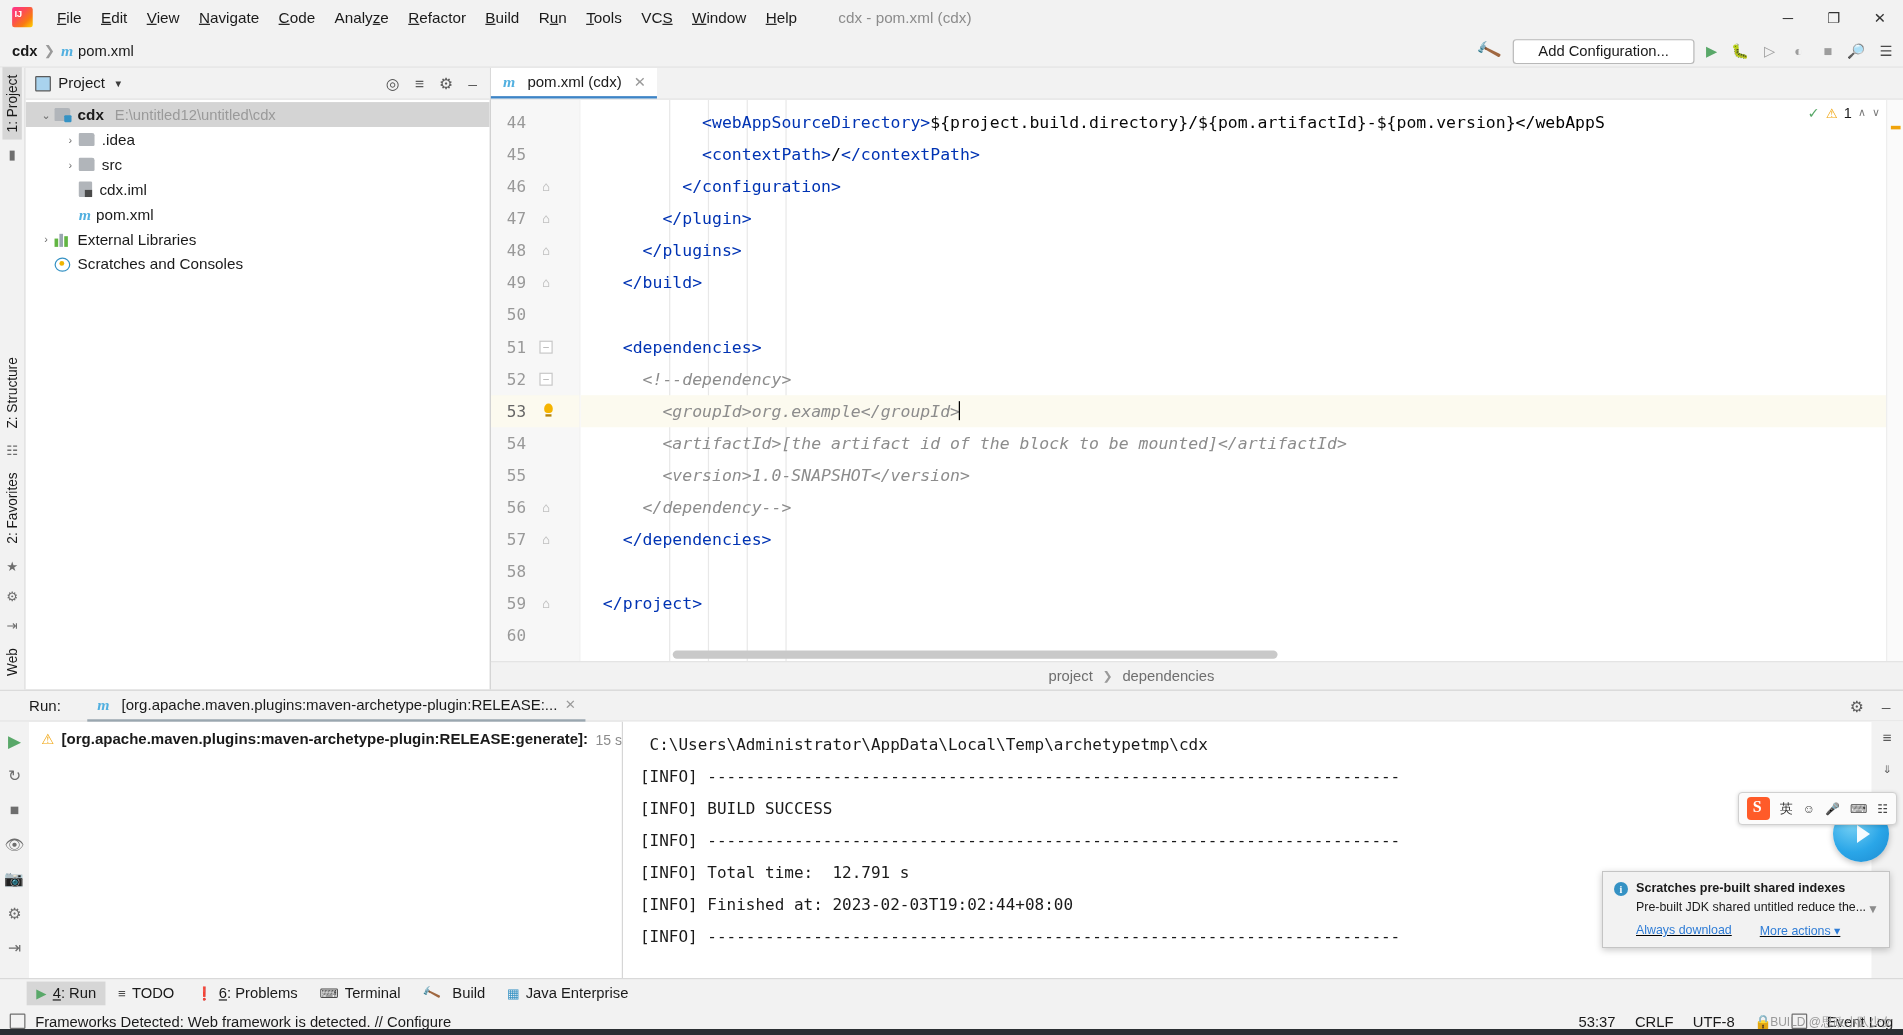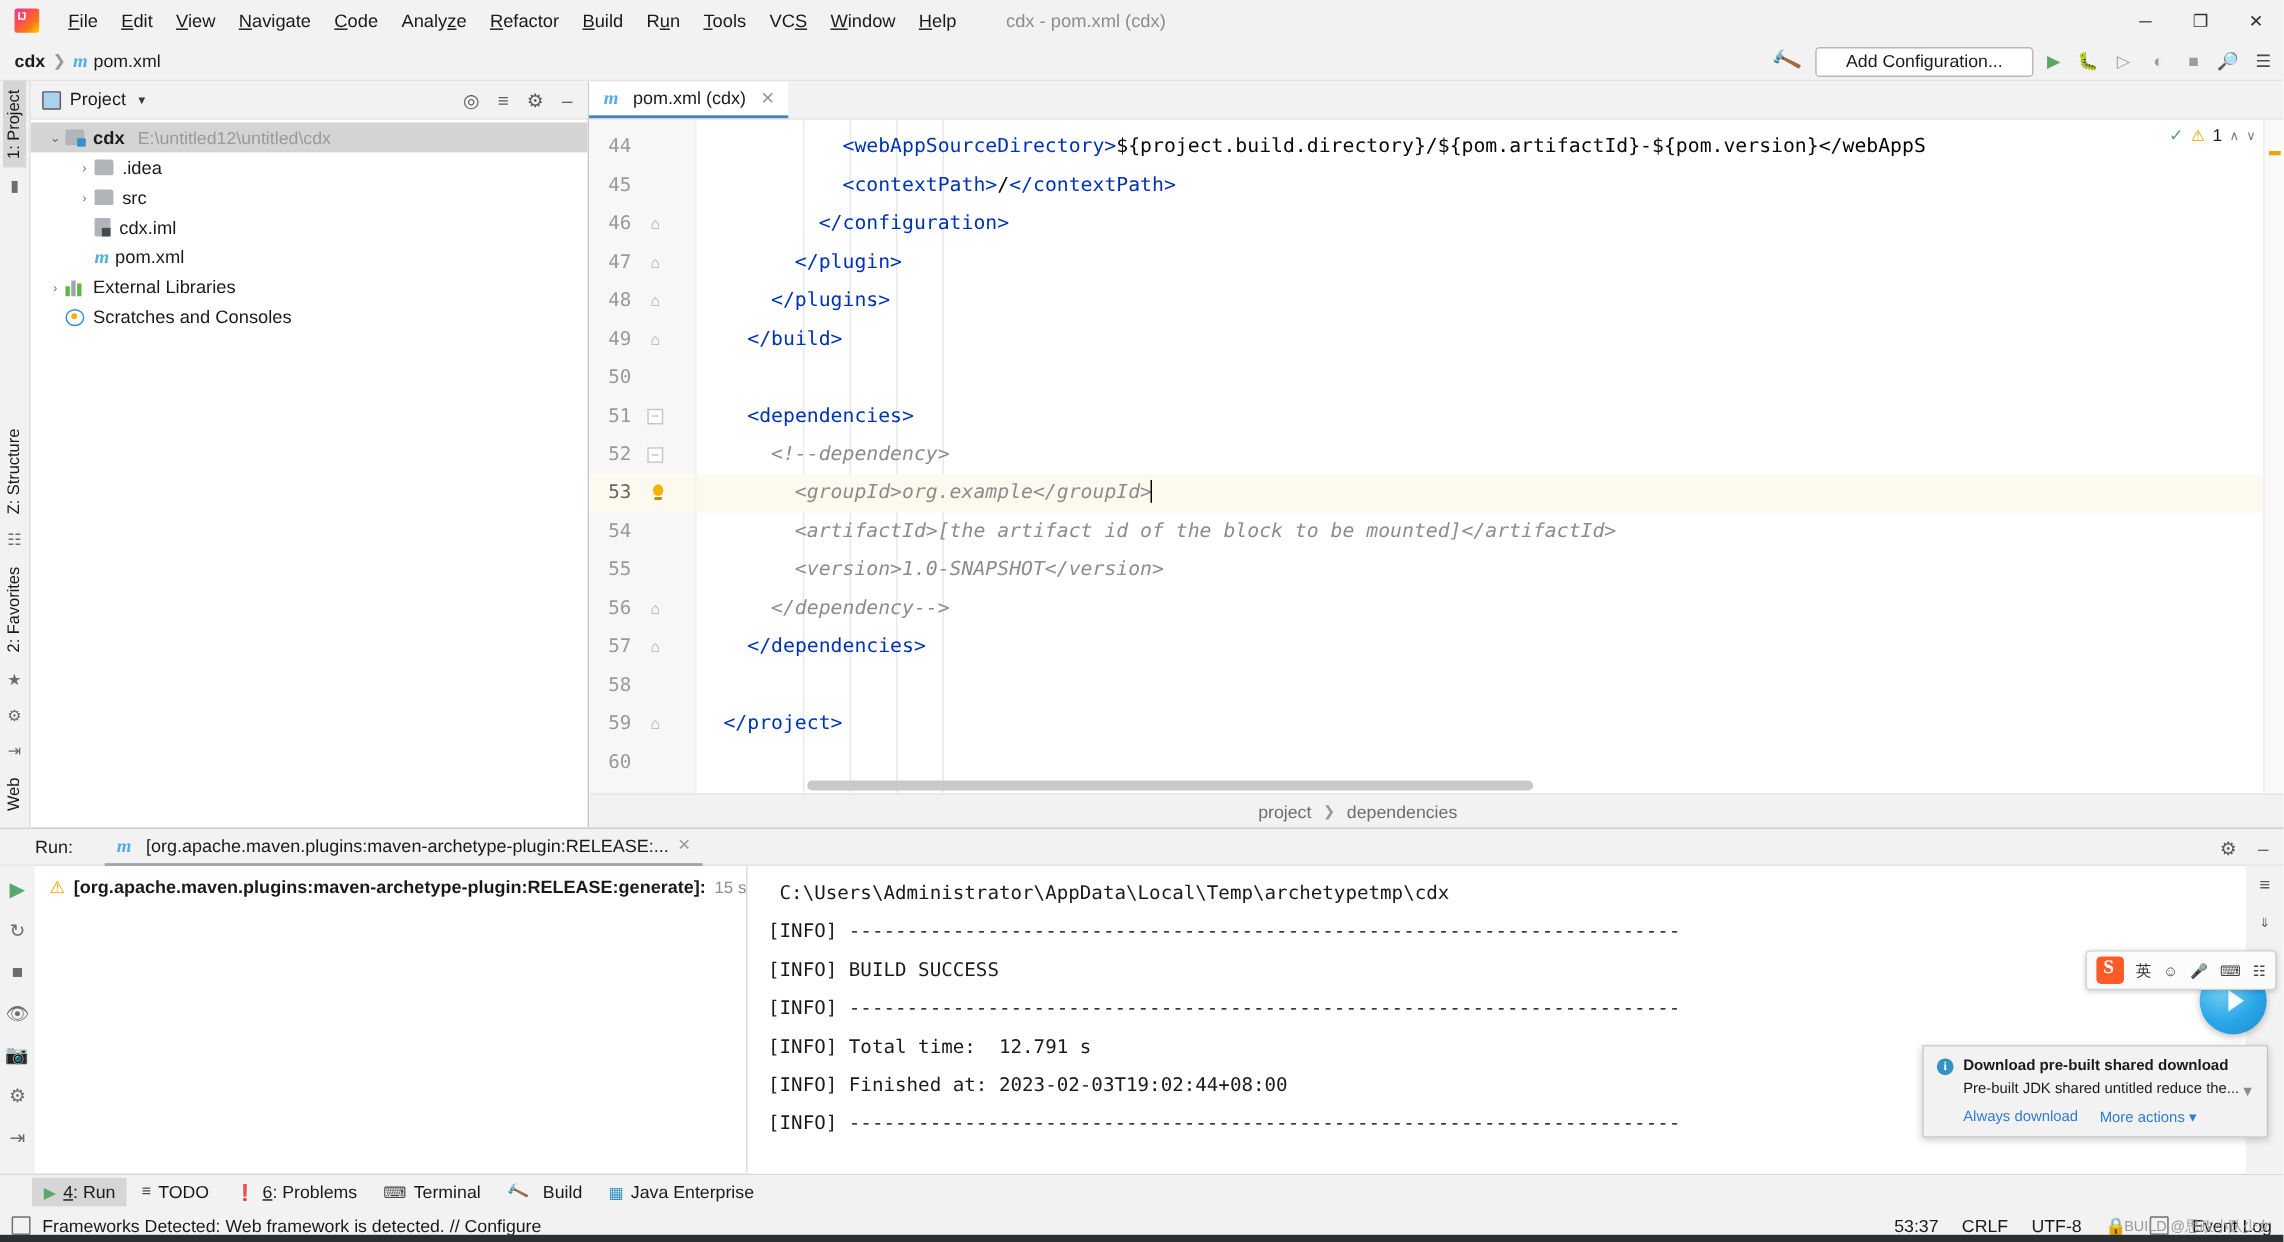--- a/index.html
+++ b/index.html
@@ -309,21 +309,21 @@
     box-shadow:0 2px 7px rgba(0,0,0,0.22); padding:9px 11px 9px 11px; z-index:40;
   }
   .notif-title-row{ display:flex; align-items:flex-start; gap:8px;}
   .info-ic{
     width:14px;height:14px;border-radius:50%;background:#3592c4;color:#fff;
     font-size:10px; font-weight:bold; display:flex;align-items:center;justify-content:center;
     flex:none; margin-top:1px; font-family:"Liberation Serif", serif;
   }
   .notif-title{ font-size:12.6px; font-weight:bold; color:#1a1a1a;}
   .notif-sub{ font-size:12.4px; color:#1a1a1a; margin:4px 0 0 22px;}
-  .notif-acts{ margin:9px 0 0 22px; display:flex; gap:18px;}
+  .notif-acts{ margin:9px 0 0 22px; display:flex; gap:28px;text-decoration:underline;}
   .notif-link{ font-size:12.4px; color:#2e7cd6; cursor:pointer;}
   .notif-chev{ position:absolute; right:10px; top:30px; color:#8c8c8c; font-size:12px;}
 
   .ime-bar{
     position:absolute; display:flex; align-items:center; gap:10px;
     background:#fbfbfb; border:1px solid #d0d0d0; border-radius:4px;
     padding:4px 8px; box-shadow:0 1px 4px rgba(0,0,0,0.18); z-index:45;
   }
   .sogou-ic{
     width:23px;height:23px;border-radius:4px;background:#ff5b29;position:relative;flex:none;
@@ -640,21 +640,21 @@
       <span class="sb-ic" style="margin:0"></span>
       <span>Event Log</span>
     </div>
   </div>
 
 </div>
 
   <div class="notif" style="right:13px; bottom:87px;">
     <div class="notif-title-row">
       <div class="info-ic">i</div>
-      <div class="notif-title">Download pre-built shared download</div>
+      <div class="notif-title">Scratches pre-built shared indexes</div>
     </div>
     <div class="notif-sub">Pre-built JDK shared untitled reduce the...</div>
     <div class="notif-acts">
       <span class="notif-link">Always download</span>
       <span class="notif-link">More actions ▾</span>
     </div>
     <div class="notif-chev">▼</div>
   </div>
 
   <div class="ime-bar" style="right:6px; top:792px;">

